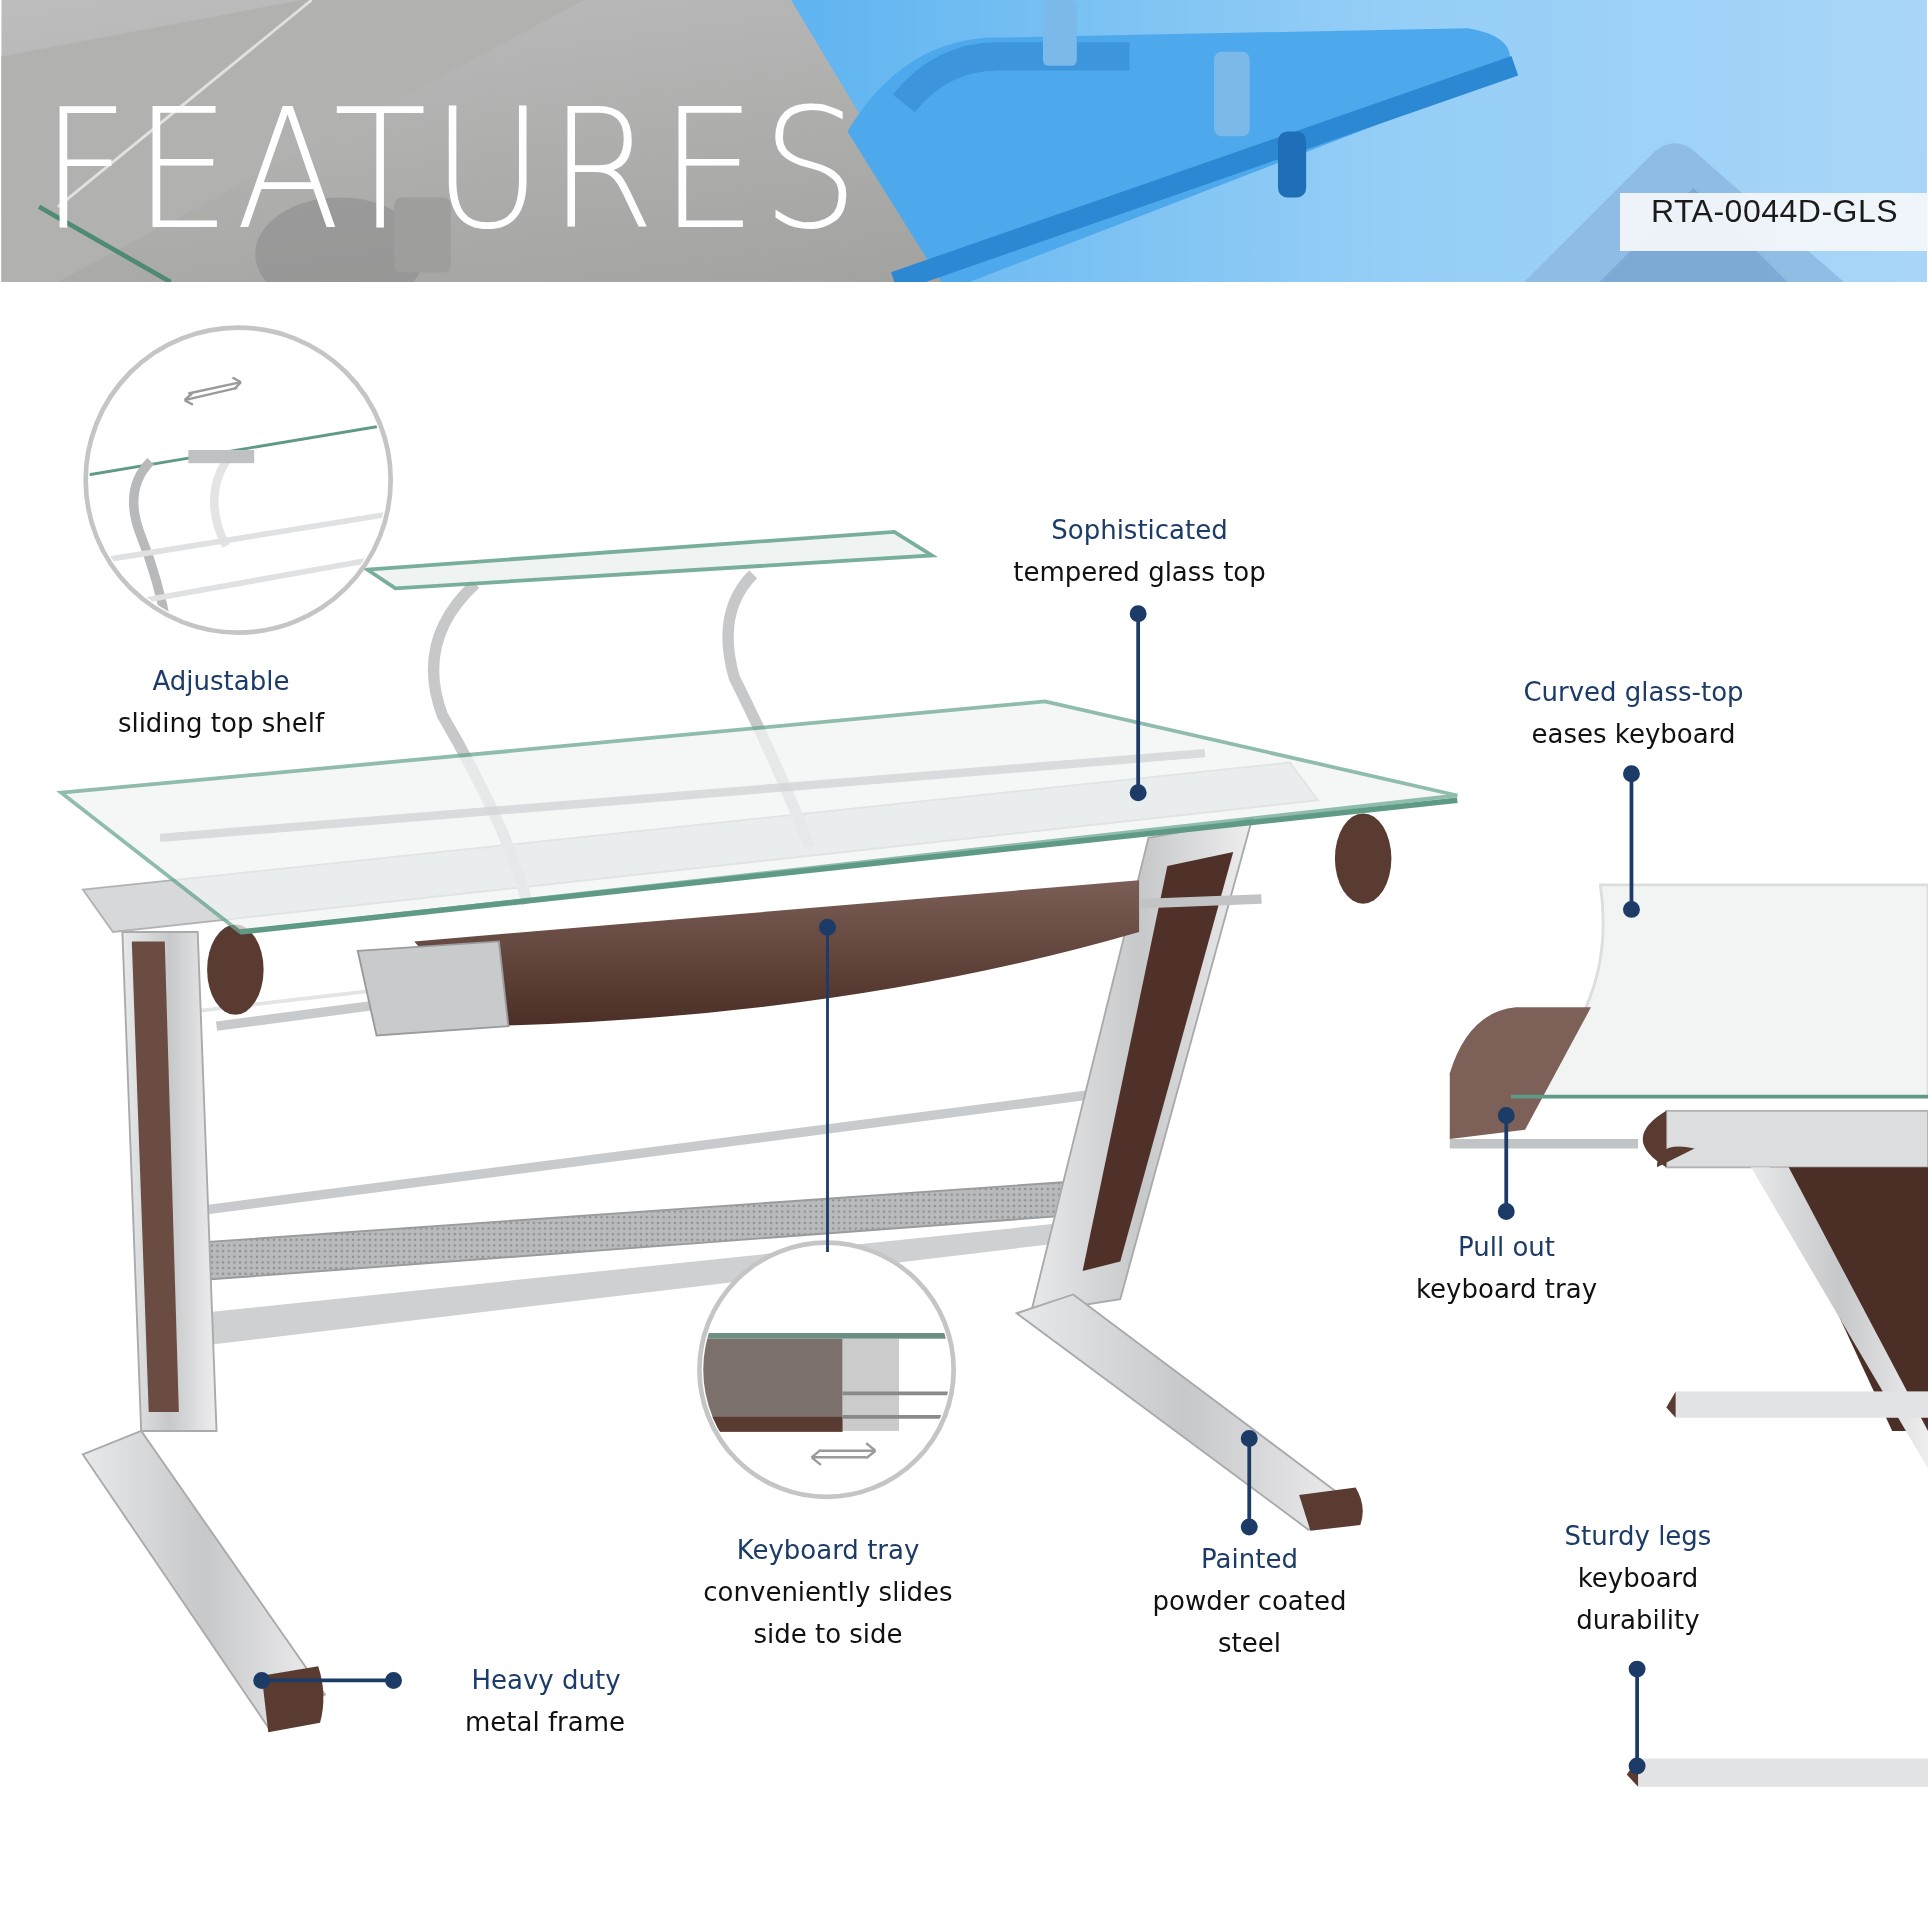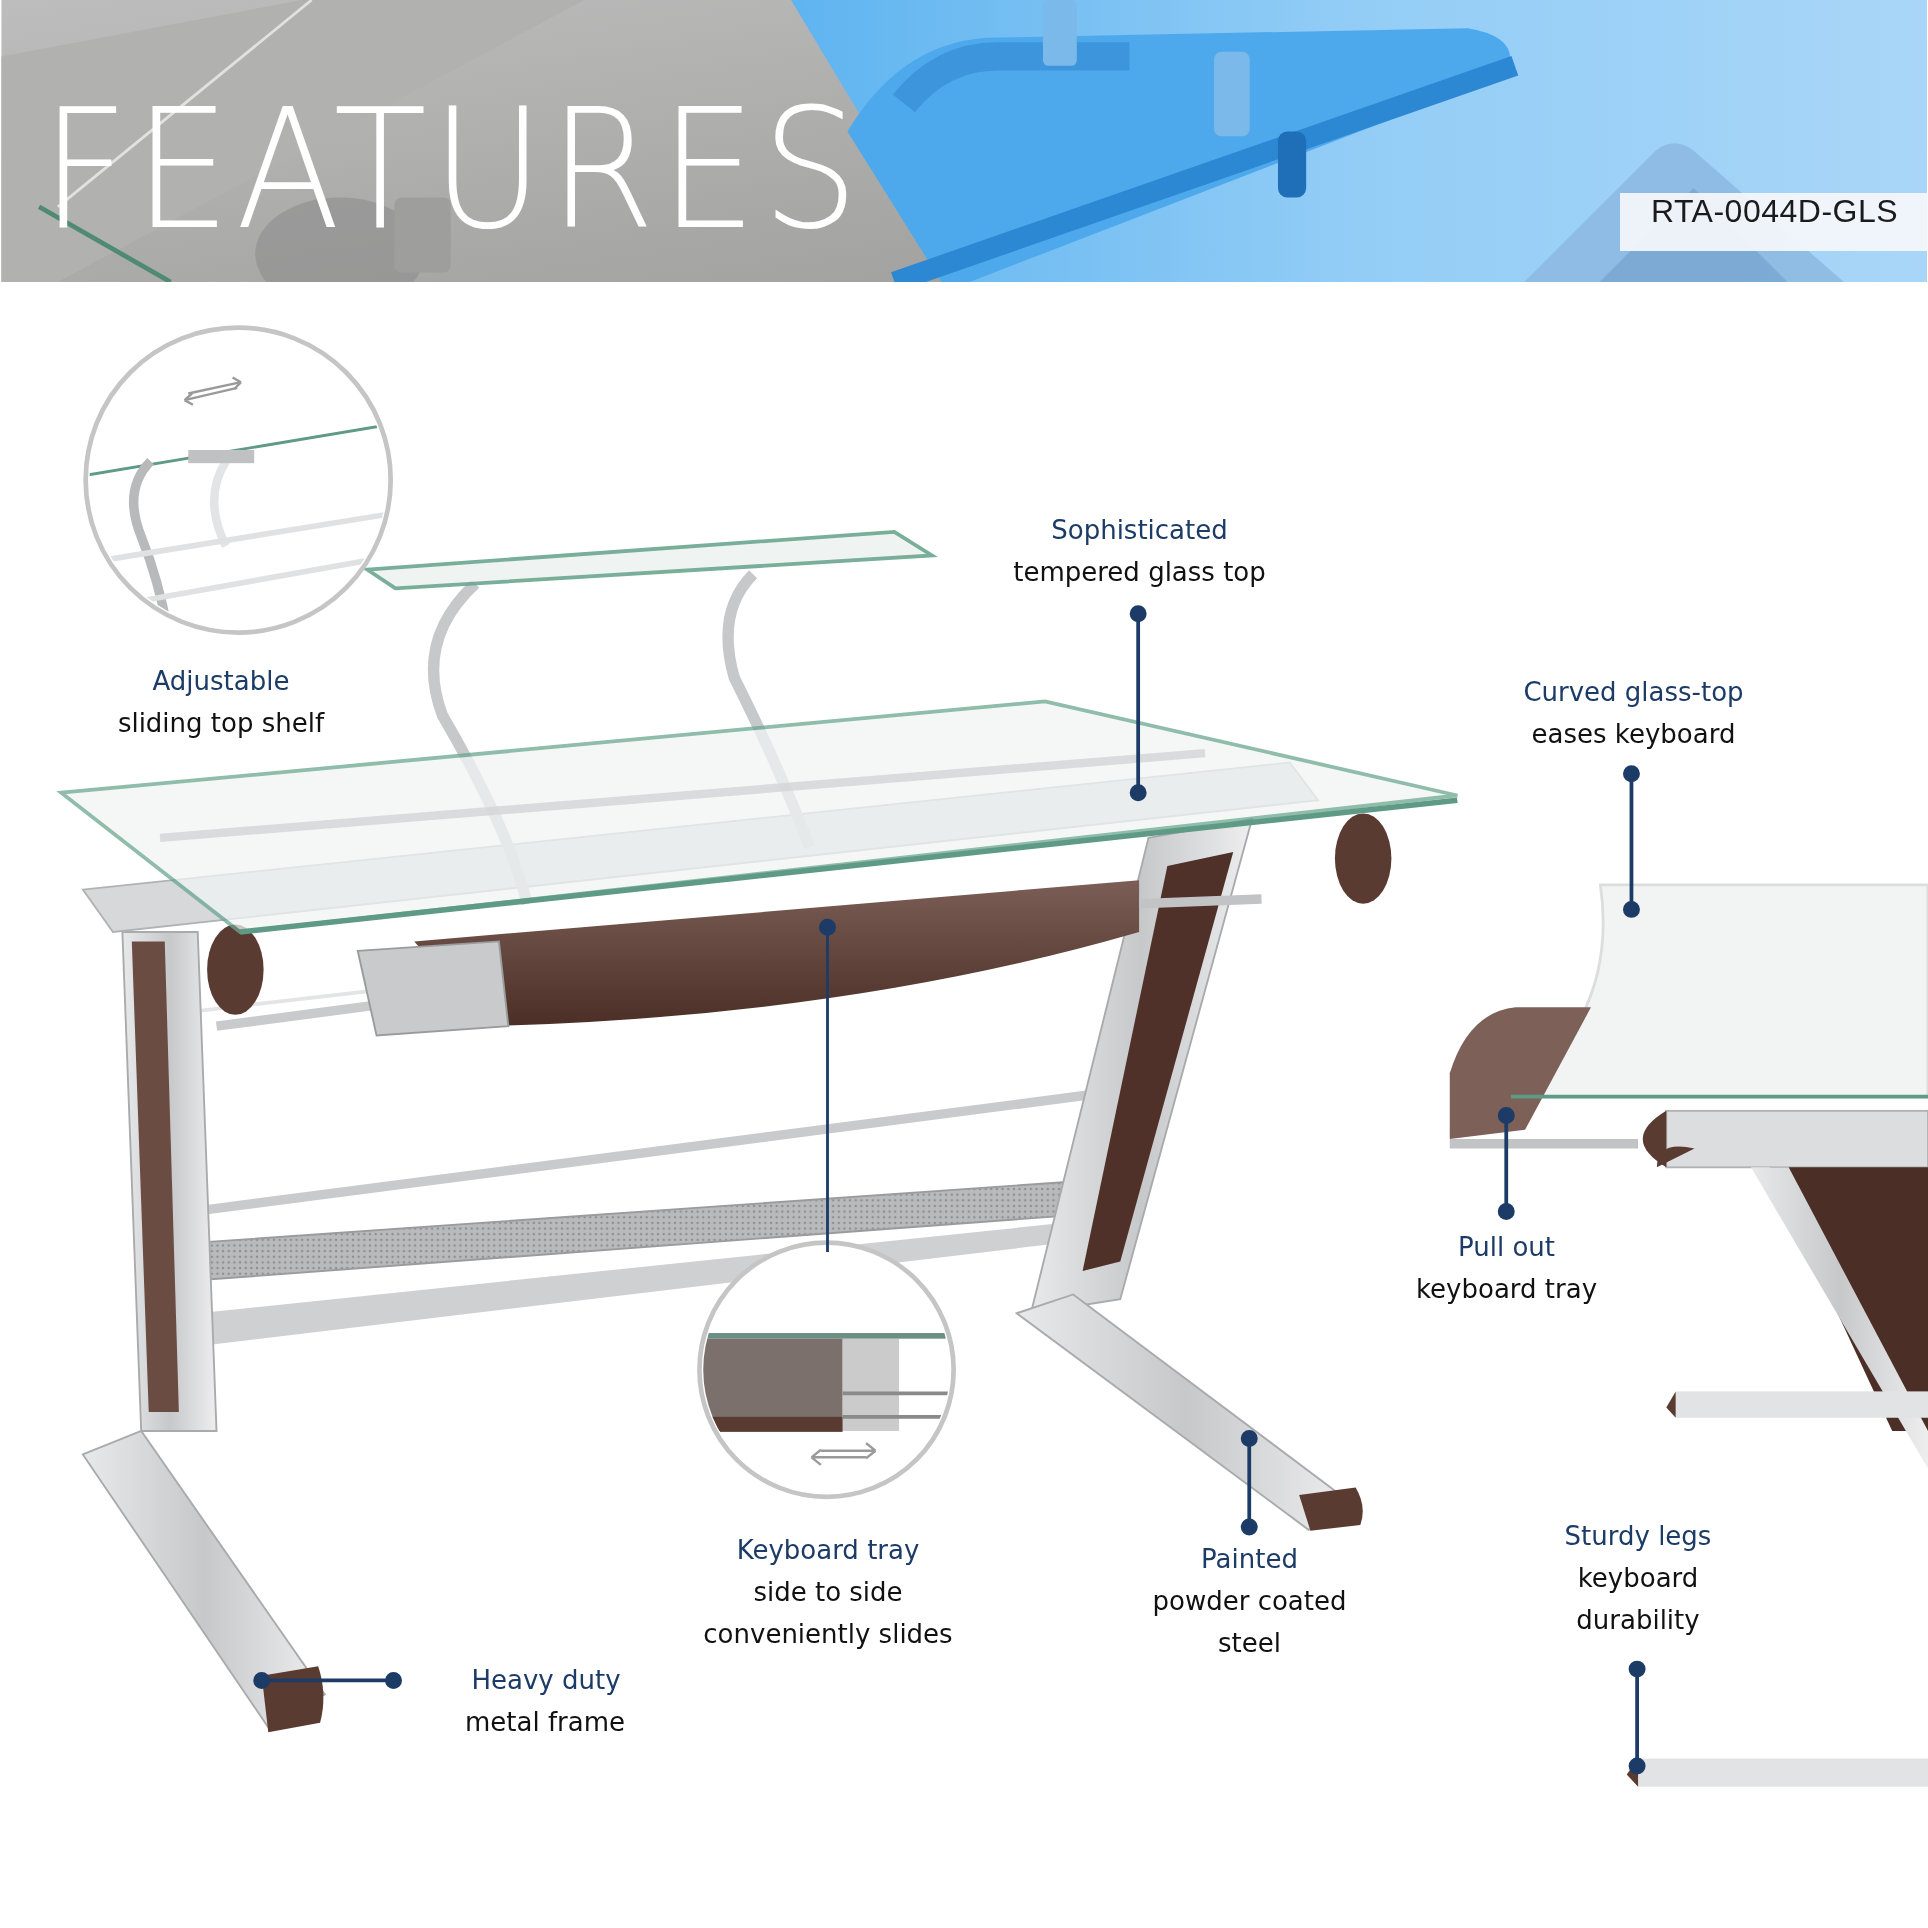--- a/index.html
+++ b/index.html
@@ -211,22 +211,22 @@
   <span class="sub">eases keyboard</span>
 </div>
 
 <div class="callout" style="left:1356px; top:1226px; width:301px;">
   <span class="head">Pull out</span>
   <span class="sub">keyboard tray</span>
 </div>
 
 <div class="callout" style="left:621px; top:1529px; width:414px;">
   <span class="head">Keyboard tray</span>
+  <span class="sub">conveniently slides</span>
   <span class="sub">side to side</span>
-  <span class="sub">conveniently slides</span>
 </div>
 
 <div class="callout" style="left:1092px; top:1538px; width:315px;">
   <span class="head">Painted</span>
   <span class="sub">powder coated</span>
   <span class="sub">steel</span>
 </div>
 
 <div class="callout" style="left:1497px; top:1515px; width:282px;">
   <span class="head">Sturdy legs</span>

